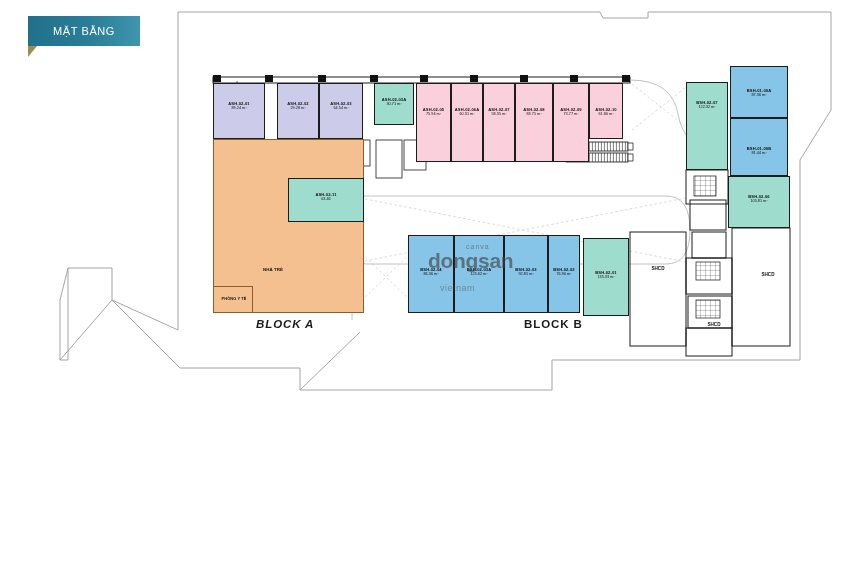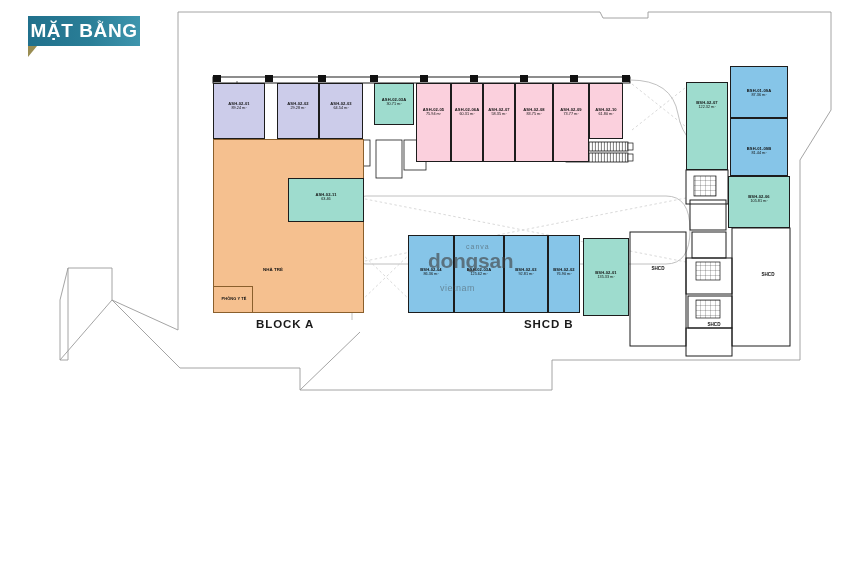--- a/index.html
+++ b/index.html
@@ -4,21 +4,21 @@
 <style>
   html,body{margin:0;padding:0;background:#ffffff;}
   body{width:843px;height:581px;overflow:hidden;font-family:"Liberation Sans",sans-serif;}
   #stage{position:relative;width:843px;height:581px;background:#fff;}
 
   
   #header{position:absolute;left:0;top:0;width:190px;height:95px;}
   .ribbon{position:absolute;left:28px;top:16px;width:112px;height:30px;
           background:linear-gradient(90deg,#20708c 0%,#2a7e97 55%,#3e95ad 100%);
           display:flex;align-items:center;justify-content:center;}
-  .ribbon span{color:#fff;font-size:19px;font-weight:700;letter-spacing:.6px;
+  .ribbon span{color:#fff;font-size:11px;font-weight:400;letter-spacing:.6px;
                font-family:"Liberation Sans",sans-serif;white-space:nowrap;}
   .ribbon-notch-l{position:absolute;left:28px;top:46px;width:0;height:0;
                   border-left:9px solid #9a8d52;border-bottom:11px solid transparent;}
   .floor-title{position:absolute;left:30px;top:50px;color:#0f4d63;
                font-size:31px;font-weight:700;letter-spacing:1px;line-height:1;}
 
   
   #plan{position:absolute;left:0;top:0;width:843px;height:581px;}
   svg{display:block;}
 
@@ -290,20 +290,20 @@
     <div class="unit u-mint" style="left:728px;top:176px;width:62px;height:52px;"></div>
     <div class="lbl" style="left:728px;top:194px;width:62px;">
       <span class="code">BSH-02-06</span>
       <span class="area">105.81 m²</span>
     </div>
 
     <div class="lbl lbl-shcd" style="left:640px;top:266px;width:36px;">SHCD</div>
     <div class="lbl lbl-shcd" style="left:750px;top:272px;width:36px;">SHCD</div>
     <div class="lbl lbl-shcd" style="left:696px;top:322px;width:36px;">SHCD</div>
 
-    <div class="blocklbl" style="left:256px;top:318px;">BLOCK A</div>
-    <div class="blocklbl" style="left:524px;top:318px;">SHCD B</div>
+    <div class="blocklbl" style="left:256px;top:318px;font-style:italic;">BLOCK A</div>
+    <div class="blocklbl" style="left:524px;top:318px;">BLOCK B</div>
 
     <div class="wm wm-sub" style="left:466px;top:243px;">canva</div>
     <div class="wm wm-main" style="left:428px;top:250px;">dongsan</div>
     <div class="wm wm-tail" style="left:440px;top:284px;">vietnam</div>
   </div>
 </div>
 
 </body></html>

